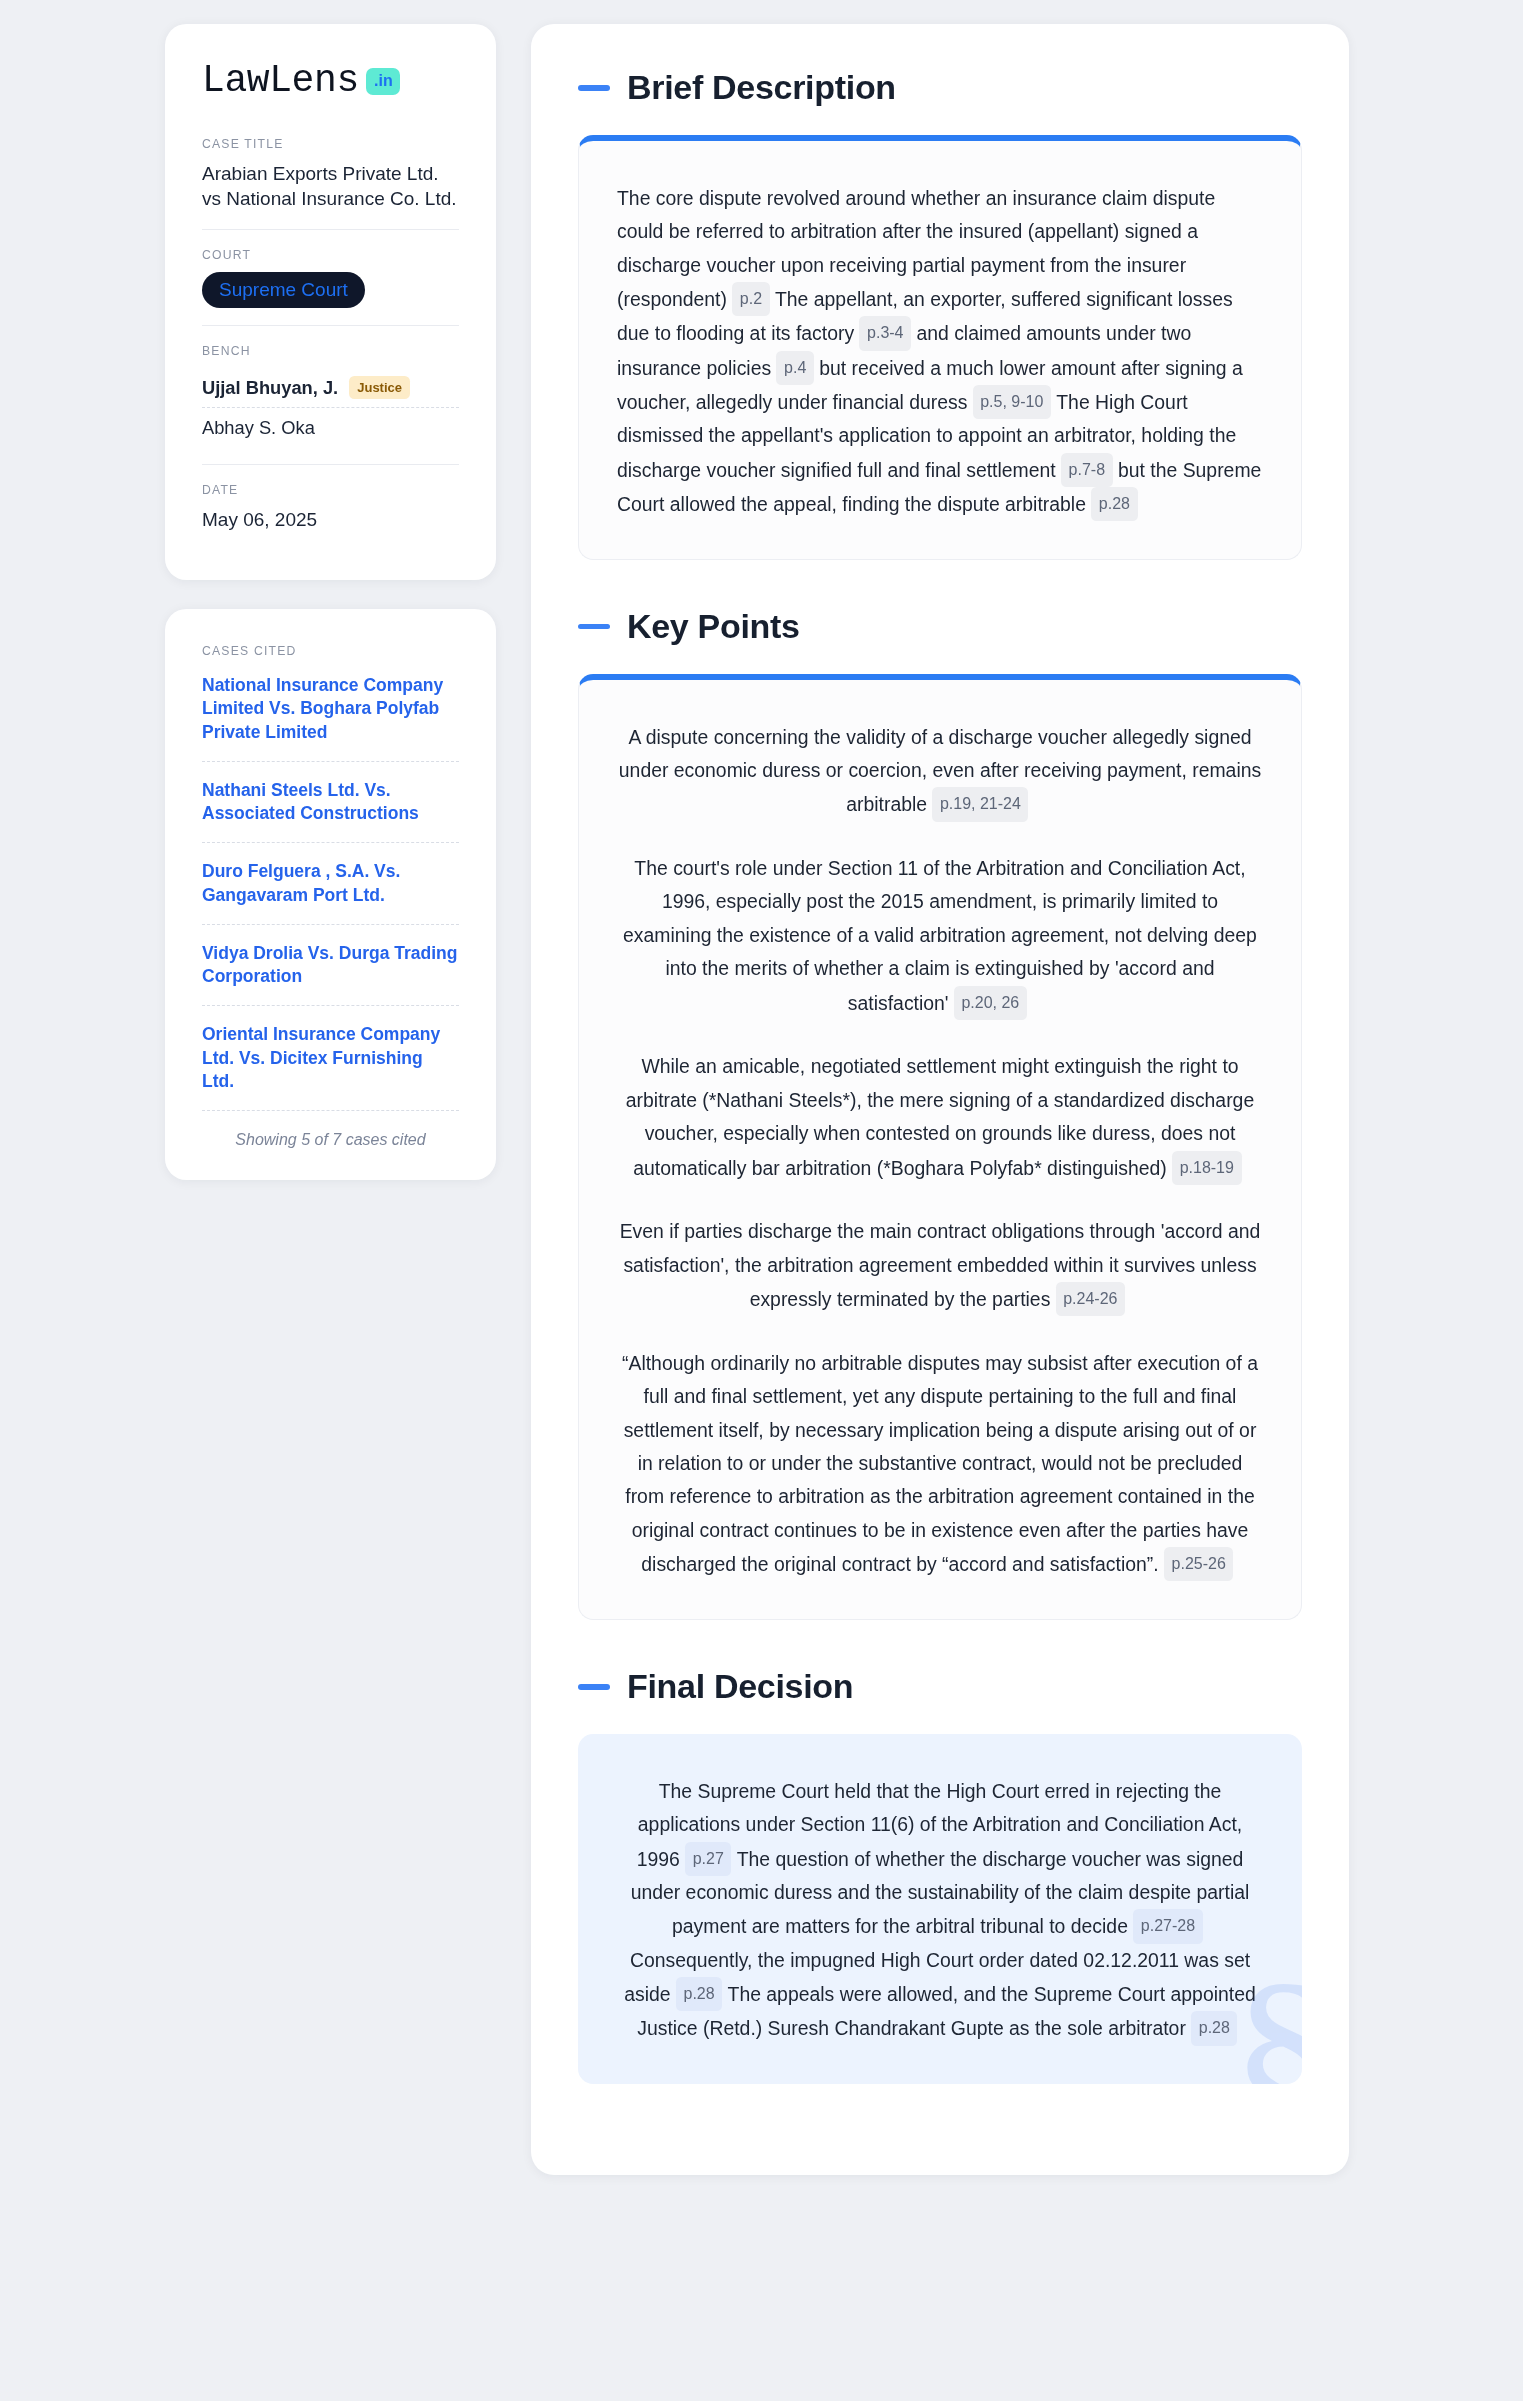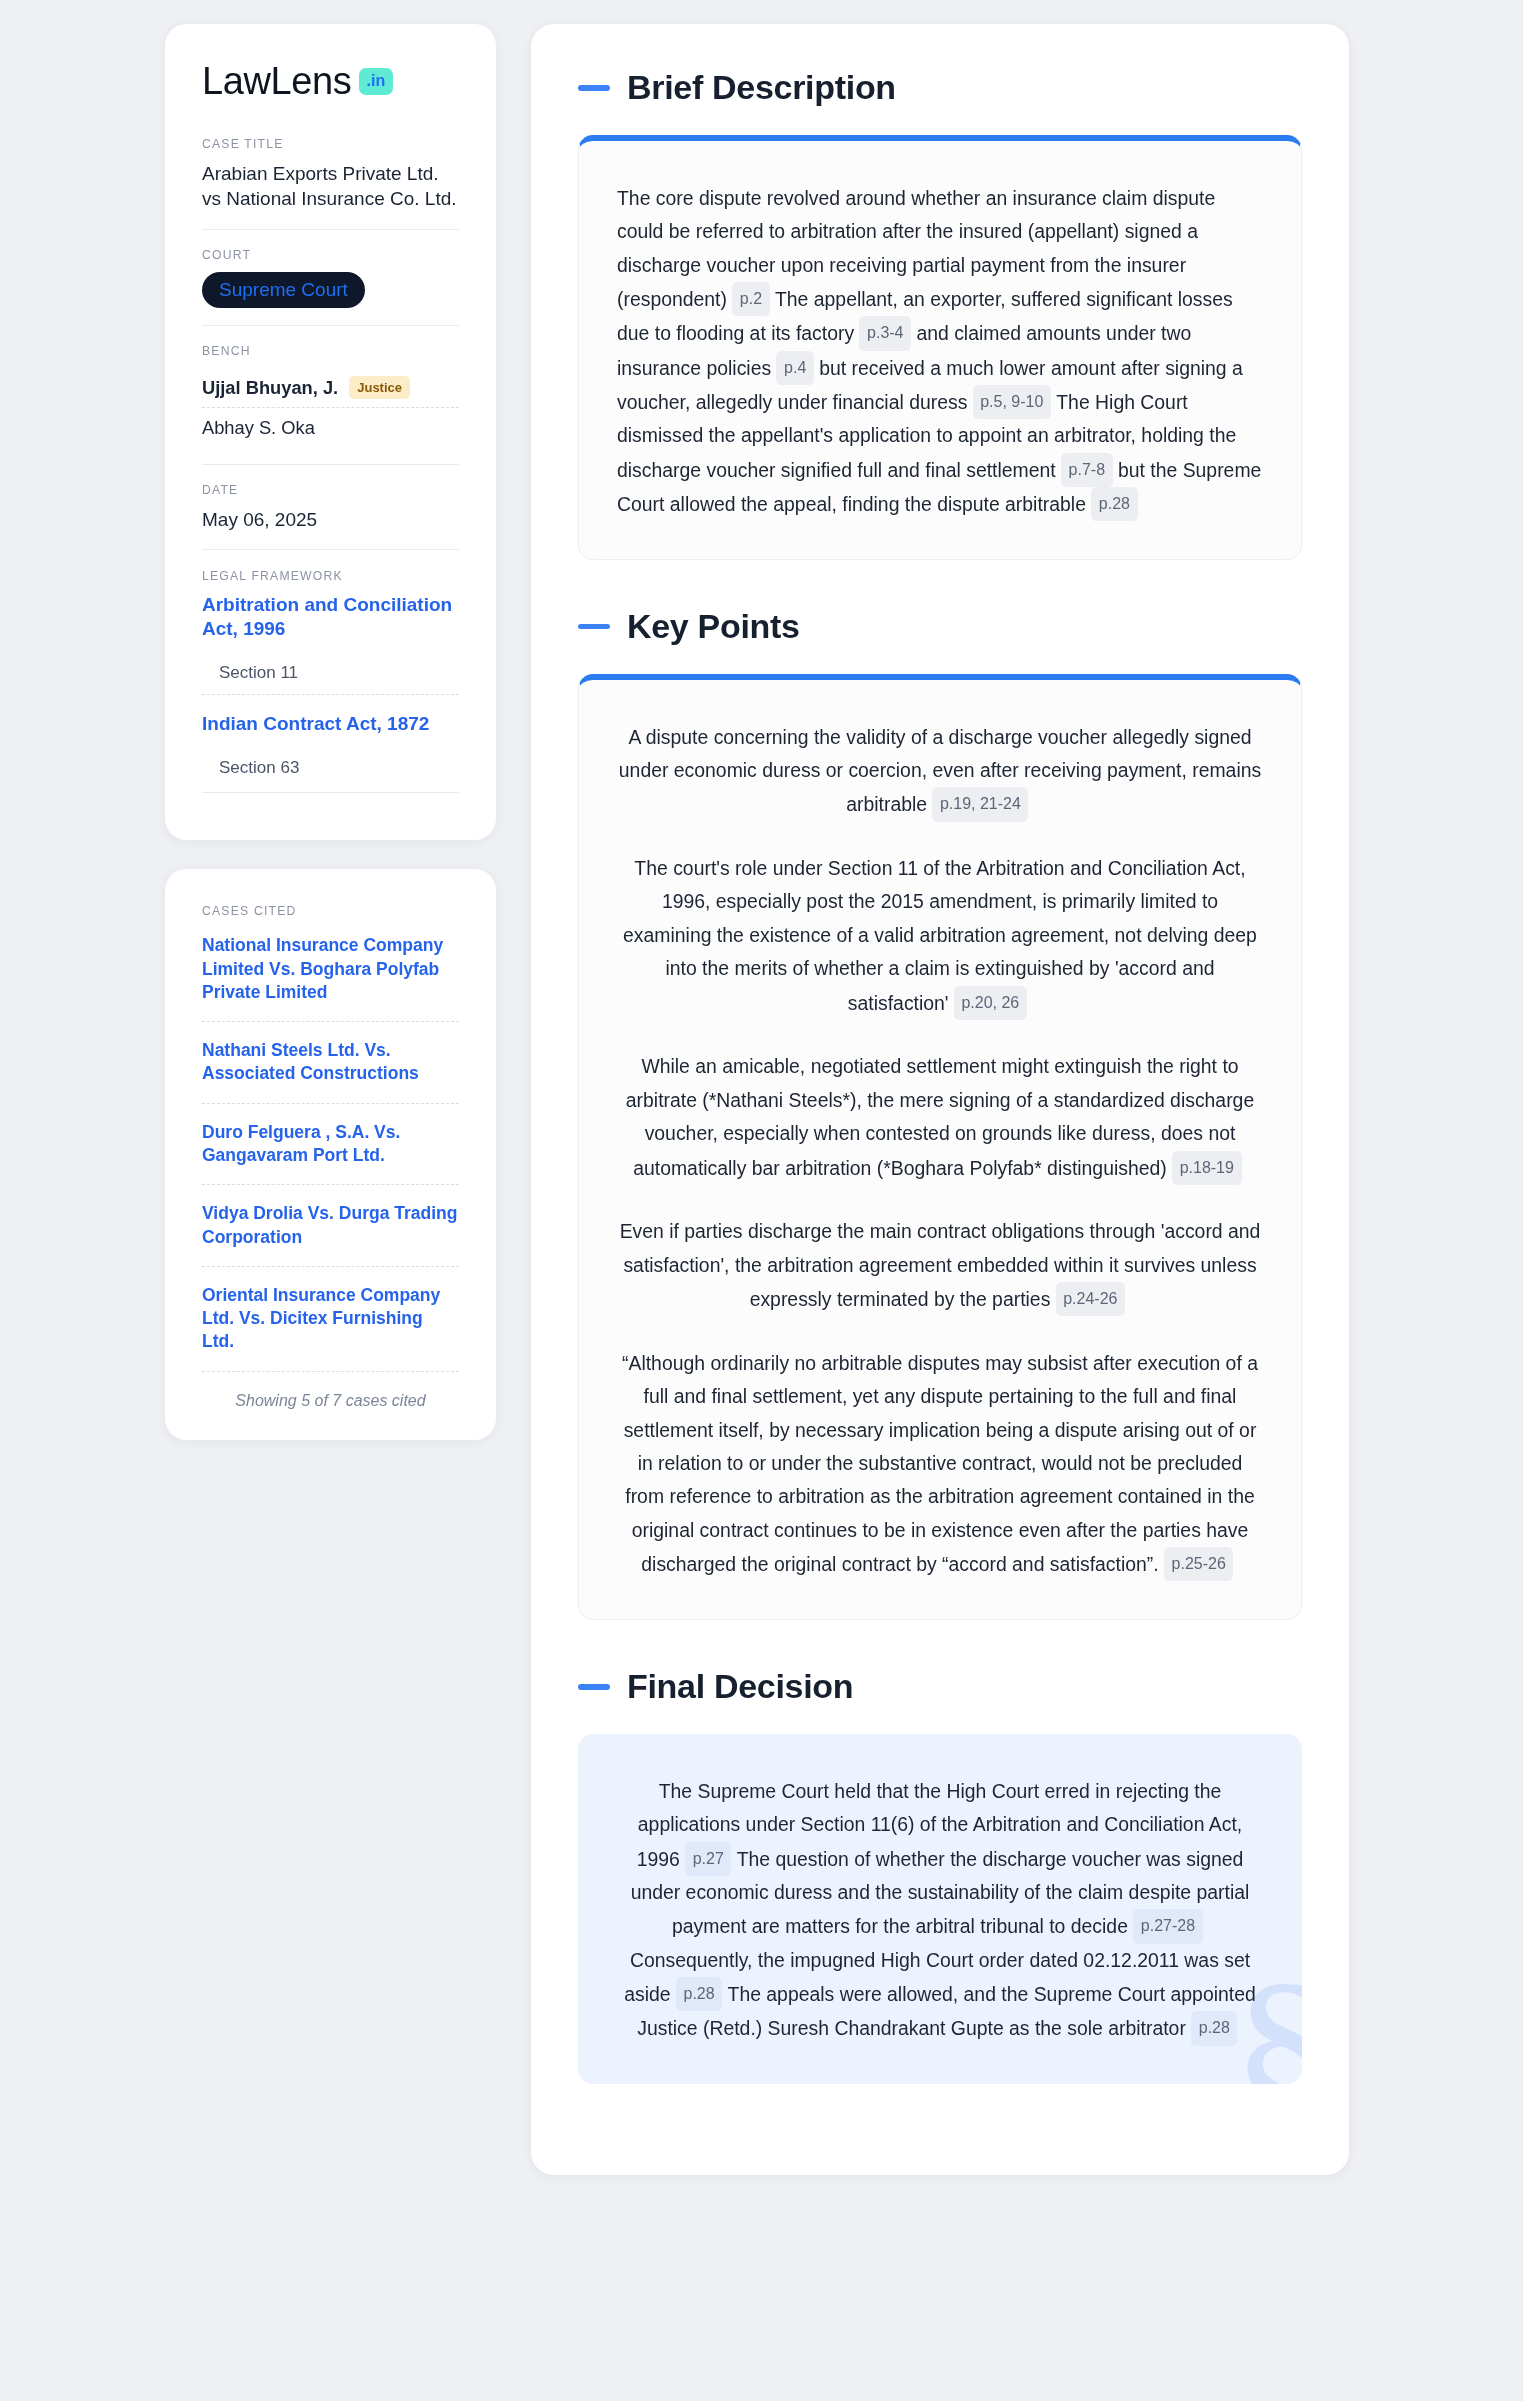--- a/index.html
+++ b/index.html
@@ -30,21 +30,21 @@
 
   .info-card { padding: 38px 37px 30.5px 37px; }
 
   .brand {
     display: flex;
     align-items: center;
     gap: 7.6px;
     margin-bottom: 37px;
   }
   .brand-name {
-    font-family: Liberation Sans, sans-serif;
+    font-family: Liberation Mono, monospace;
     font-size: 38px;
     color: #0e1420;
     letter-spacing: -0.4px;
     line-height: 1;
   }
   .brand-tld {
     background: #5eead4;
     color: #1d6ff2;
     font-size: 16px;
     font-weight: bold;
@@ -243,33 +243,20 @@
         <div class="bench-row">
           <span>Abhay S. Oka</span>
         </div>
       </div>
 
       <div class="field">
         <div class="field-label">DATE</div>
         <div class="field-value">May 06, 2025</div>
       </div>
 
-      <div class="field">
-        <div class="field-label">LEGAL FRAMEWORK</div>
-
-        <div class="act-group">
-          <div class="act-name">Arbitration and Conciliation Act, 1996</div>
-          <div class="act-section">Section 11</div>
-        </div>
-
-        <div class="act-group last-rule">
-          <div class="act-name">Indian Contract Act, 1872</div>
-          <div class="act-section">Section 63</div>
-        </div>
-      </div>
 
     </div>
 
     <div class="card cases-card">
       <div class="field-label">CASES CITED</div>
       <div>
         <div class="case-item">National Insurance Company Limited Vs. Boghara Polyfab Private Limited</div>
         <div class="case-item">Nathani Steels Ltd. Vs. Associated Constructions</div>
         <div class="case-item">Duro Felguera , S.A. Vs. Gangavaram Port Ltd.</div>
         <div class="case-item">Vidya Drolia Vs. Durga Trading Corporation</div>

